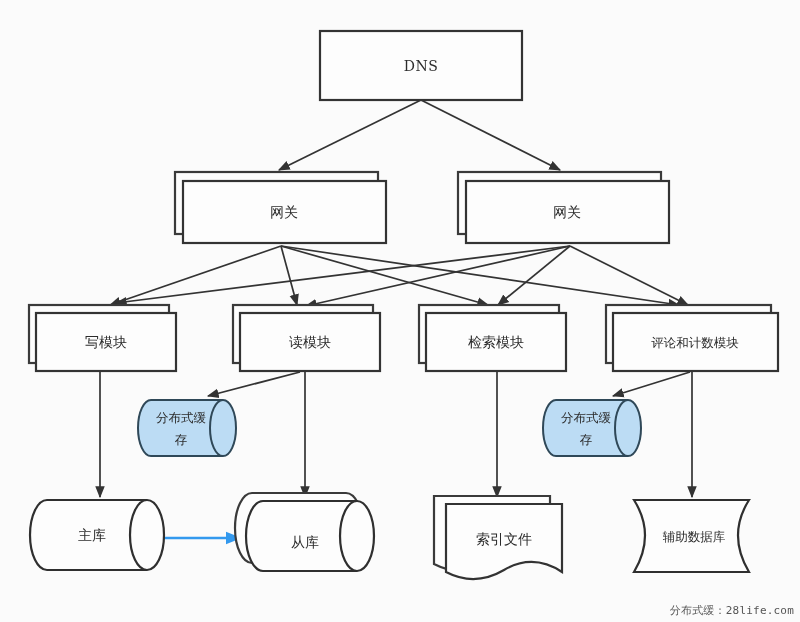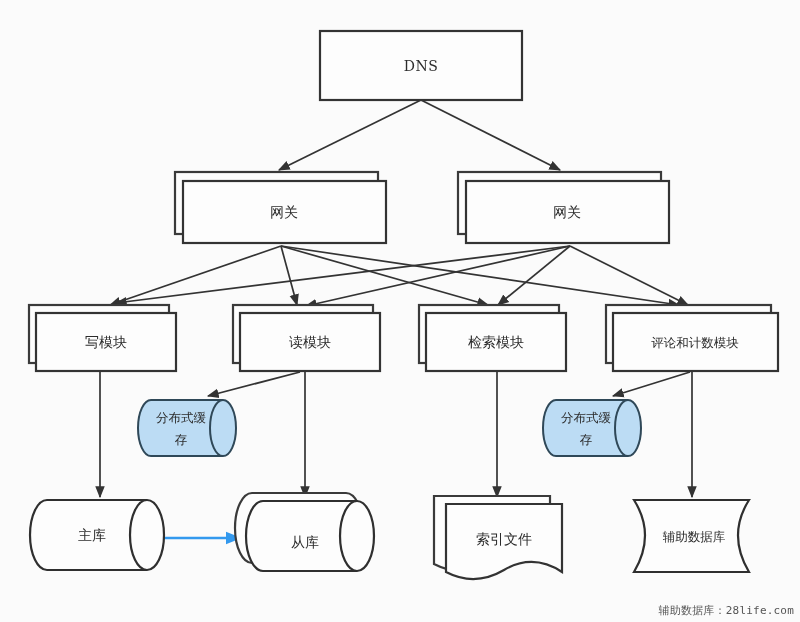--- a/index.html
+++ b/index.html
@@ -201,15 +201,15 @@
       <text class="node-label" x="504" y="540">索引文件</text>
     </g>
 
     <g>
       <path class="cylinder-fill" d="M 634 500 Q 656 535 634 572 L 749 572 Q 727 535 749 500 Z"></path>
       <text class="node-label small" x="694" y="537">辅助数据库</text>
     </g>
 
   </svg>
 
-  <div class="watermark">辅助数据库：28life.com</div>
+  <div class="watermark">分布式缓：28life.com</div>
 
 </div>
 
 </body></html>

